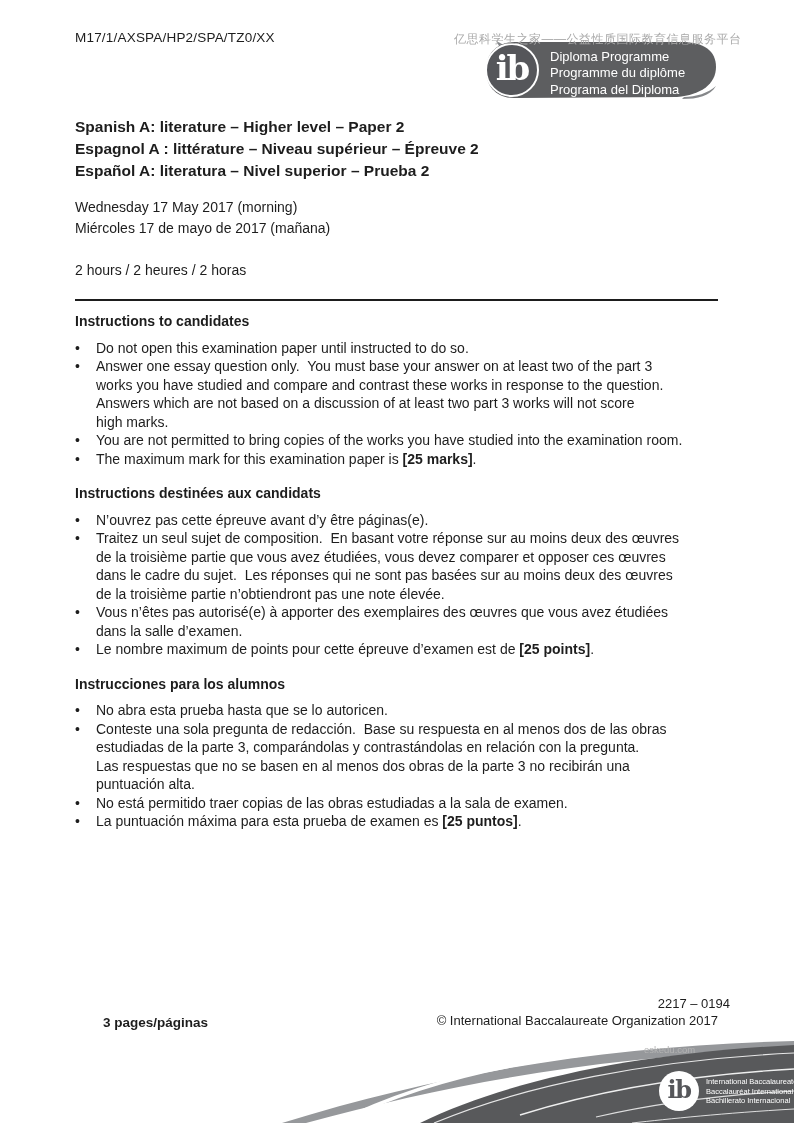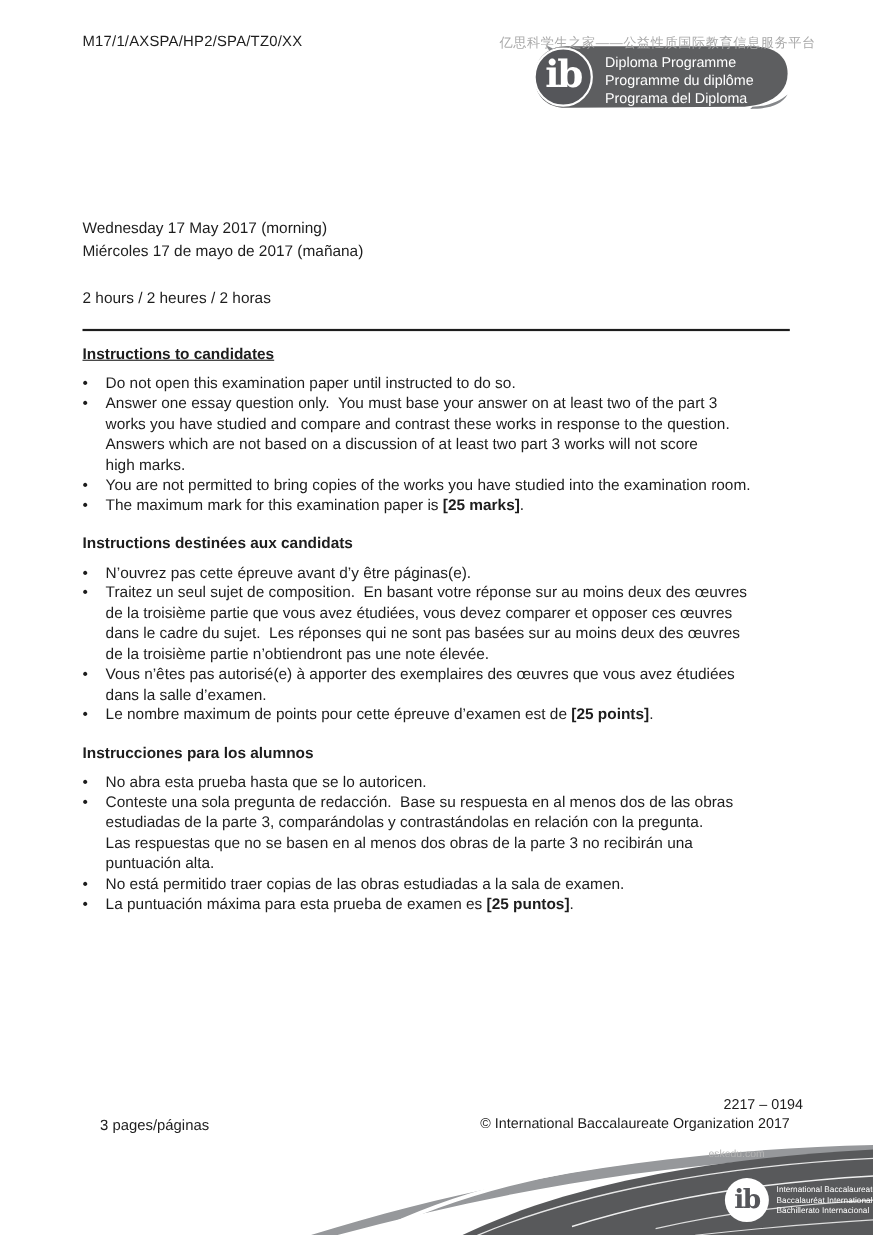--- a/index.html
+++ b/index.html
@@ -25,29 +25,29 @@
     font-size:34px; letter-spacing:-2px; line-height:1; padding-bottom:4px; box-sizing:border-box;
   }
   
   .title-block { position:absolute; left:75px; top:116px; font-size:15.5px; font-weight:bold; line-height:22px; }
   .date-block  { position:absolute; left:75px; top:197px; font-size:14px; line-height:21px; }
   .duration    { position:absolute; left:75px; top:262px; font-size:14px; }
   .rule { position:absolute; left:75px; top:299px; width:643px; height:2px; background:#1d1d1d; }
   
   .sections { position:absolute; left:75px; top:312px; width:645px; font-size:14px; line-height:18.5px; }
   .sections h3 { font-size:14px; font-weight:bold; margin:16px 0 8px 0; }
-  .sections section:first-child h3 { margin-top:0;text-decoration:underline; }
+  .sections section:first-child h3 { margin-top:0; }
   .sections ul { list-style:none; margin:0; padding:0; }
   .sections li { display:flex; }
   .sections .marker { width:21px; flex:none; }
   .sections .btext { white-space:pre-wrap; flex:1; }
   
   .doc-number { position:absolute; right:64px; top:996px; font-size:13px; }
   .copyright  { position:absolute; right:76px; top:1013px; font-size:13px; }
-  .page-count { position:absolute; left:91px; top:1015px; font-size:13.5px; }
+  .page-count { position:absolute; left:103px; top:1015px; font-size:13.5px;font-weight:bold; }
   .site-watermark { position:absolute; left:644px; top:1044px; font-size:9.5px; color:#b4b4b4; z-index:6; }
   
   .swoosh { position:absolute; left:0; bottom:0; width:794px; height:90px; }
   .ib-circle-bottom {
     position:absolute; left:659px; top:1071px; width:40px; height:40px; z-index:3;
     background:#ffffff; border-radius:50%;
     display:flex; align-items:center; justify-content:center;
     color:#55565a; font-family:"DejaVu Serif", serif; font-weight:bold;
     font-size:24px; letter-spacing:-1.5px; line-height:1; padding-bottom:3px; box-sizing:border-box;
   }
@@ -71,20 +71,25 @@
       <path d="M30 58 C13 58 2 47 2 30 C2 13 14 2 31 2 L198 2 C220 2 232 11 232 27 C232 44 217 55 193 57 Z" fill="#5d5e60"></path>
     </svg>
     <div class="ib-circle-top">ib</div>
     <div class="ribbon-text">
         <div>Diploma Programme</div>
         <div>Programme du diplôme</div>
         <div>Programa del Diploma</div>
       </div>
   </div>
 
+  <div class="title-block">
+      <div>Spanish A: literature – Higher level – Paper 2</div>
+      <div>Espagnol A : littérature – Niveau supérieur – Épreuve 2</div>
+      <div>Español A: literatura – Nivel superior – Prueba 2</div>
+    </div>
   <div class="date-block">
       <div>Wednesday 17 May 2017 (morning)</div>
       <div>Miércoles 17 de mayo de 2017 (mañana)</div>
     </div>
   <div class="duration">2 hours / 2 heures / 2 horas</div>
   <div class="rule"></div>
 
   <div class="sections" id="sections-root">
       <section>
         <h3>Instructions to candidates</h3>

